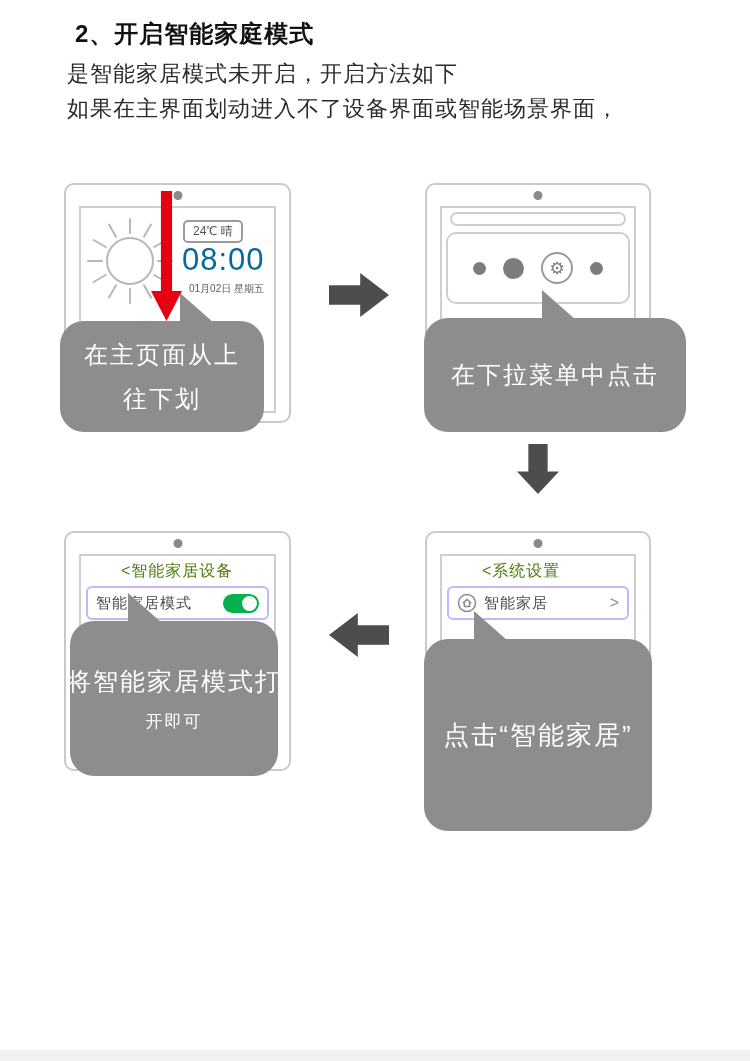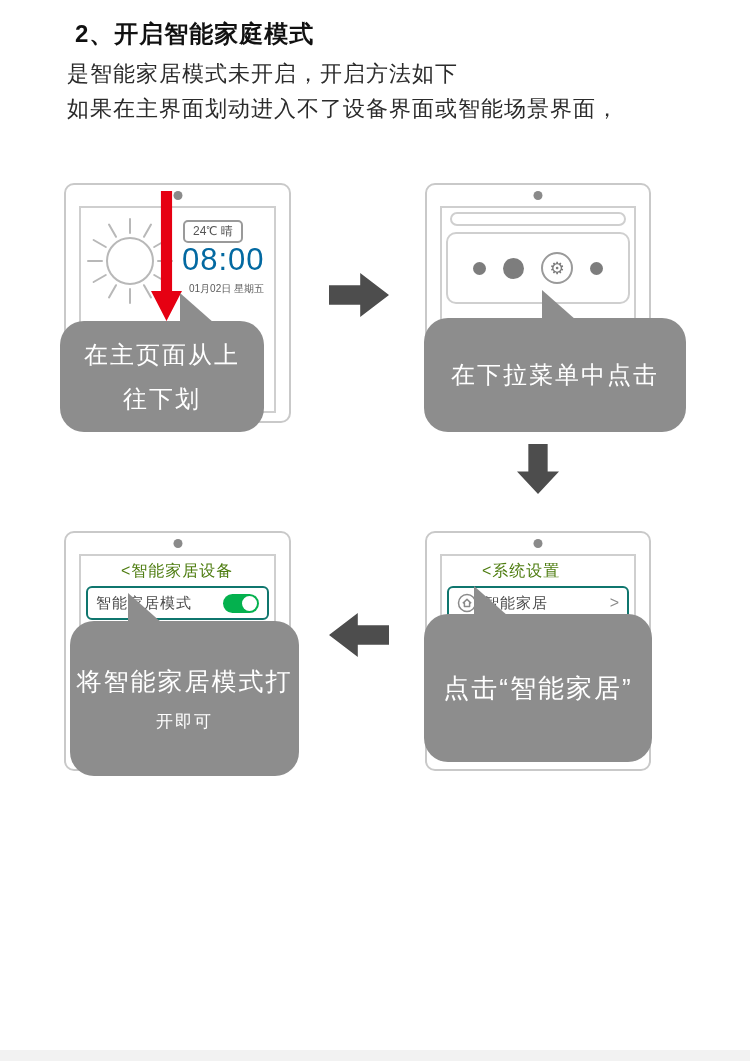--- a/index.html
+++ b/index.html
@@ -41,21 +41,21 @@
   .topbar{position:absolute;left:8px;right:8px;top:4px;height:10px;border:2px solid #cfcfcf;border-radius:7px;}
   .panel{position:absolute;left:4px;right:4px;top:24px;height:68px;border:2px solid #cfcfcf;border-radius:10px;
      display:flex;align-items:center;justify-content:center;gap:17px;}
   .dot-s{width:13px;height:13px;border-radius:50%;background:#7d7d7d;}
   .dot-l{width:21px;height:21px;border-radius:50%;background:#7d7d7d;}
   .gear-circle{width:28px;height:28px;border-radius:50%;border:2px solid #9a9a9a;background:#fff;
      display:flex;align-items:center;justify-content:center;font-size:17px;color:#7a7a7a;}
 
   
   .scr-title{position:absolute;left:8px;top:5px;font-size:16px;color:#4d7c0f;white-space:nowrap;letter-spacing:1px;margin-left:32px;}
-  .menu-row{position:absolute;left:5px;right:5px;top:30px;height:34px;border:2px solid #0f766e;border-radius:6px;
+  .menu-row{position:absolute;left:5px;right:5px;top:30px;height:34px;border:2px solid #c4b5fd;border-radius:6px;
      display:flex;align-items:center;padding:0 8px;gap:7px;box-sizing:border-box;background:#fff;}
   .menu-row .label{font-size:15px;color:#4a4a4a;white-space:nowrap;letter-spacing:1px;}
   .menu-row .chev{margin-left:auto;font-size:16px;color:#8a8a8a;}
   .toggle{margin-left:auto;width:36px;height:19px;border-radius:10px;background:#04b14e;position:relative;}
   .toggle .knob{position:absolute;right:2px;top:2px;width:15px;height:15px;border-radius:50%;background:#fff;}
 
   .footer-strip{position:absolute;left:0;right:0;bottom:0;height:11px;background:#f2f2f2;}
 </style>
 </head>
 <body>
@@ -130,39 +130,39 @@
       <div class="menu-row">
         <svg width="20" height="20" viewBox="0 0 20 20">
           <circle cx="10" cy="10" r="8.5" fill="none" stroke="#8a8a8a" stroke-width="1.5"></circle>
           <path d="M5.8 10.2 L10 6.4 L14.2 10.2 M7.4 9.6 V13.6 H12.6 V9.6" fill="none" stroke="#8a8a8a" stroke-width="1.5" stroke-linejoin="round"></path>
         </svg>
         <span class="label">智能家居</span>
         <span class="chev">&gt;</span>
       </div>
     </div>
   </div>
-  <div class="bubble" style="left:424px;top:614px;width:228px;height:148px">
+  <div class="bubble" style="left:424px;top:639px;width:228px;height:192px">
     <div class="tail tl" style="left:50px"></div>
     <div class="bline" style="font-size:26px">点击“智能家居”</div>
   </div>
 
   <div class="flow left" style="left:329px;top:613px;width:60px;height:44px"></div>
 
   <div class="device" style="left:64px;top:531px;width:227px;height:240px">
     <div class="cam"></div>
     <div class="screen">
       <div class="scr-title">&lt;智能家居设备</div>
       <div class="menu-row">
         <span class="label">智能家居模式</span>
         <div class="toggle">
           <div class="knob"></div>
         </div>
       </div>
     </div>
   </div>
-  <div class="bubble" style="left:70px;top:621px;width:229px;height:155px">
+  <div class="bubble" style="left:70px;top:621px;width:208px;height:155px">
     <div class="tail tl" style="left:58px"></div>
     <div class="bline" style="font-size:25px">将智能家居模式打</div>
     <div class="bline" style="font-size:17px">开即可</div>
   </div>
 
   <div class="footer-strip"></div>
 </div>
 
 </body></html>

